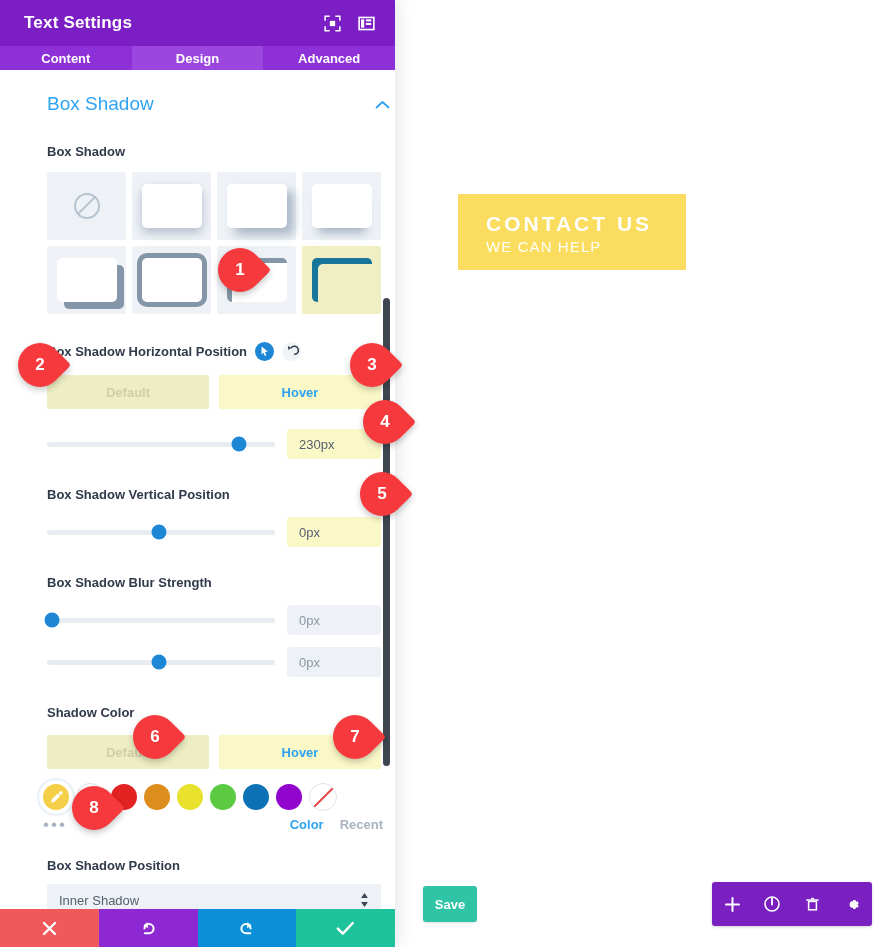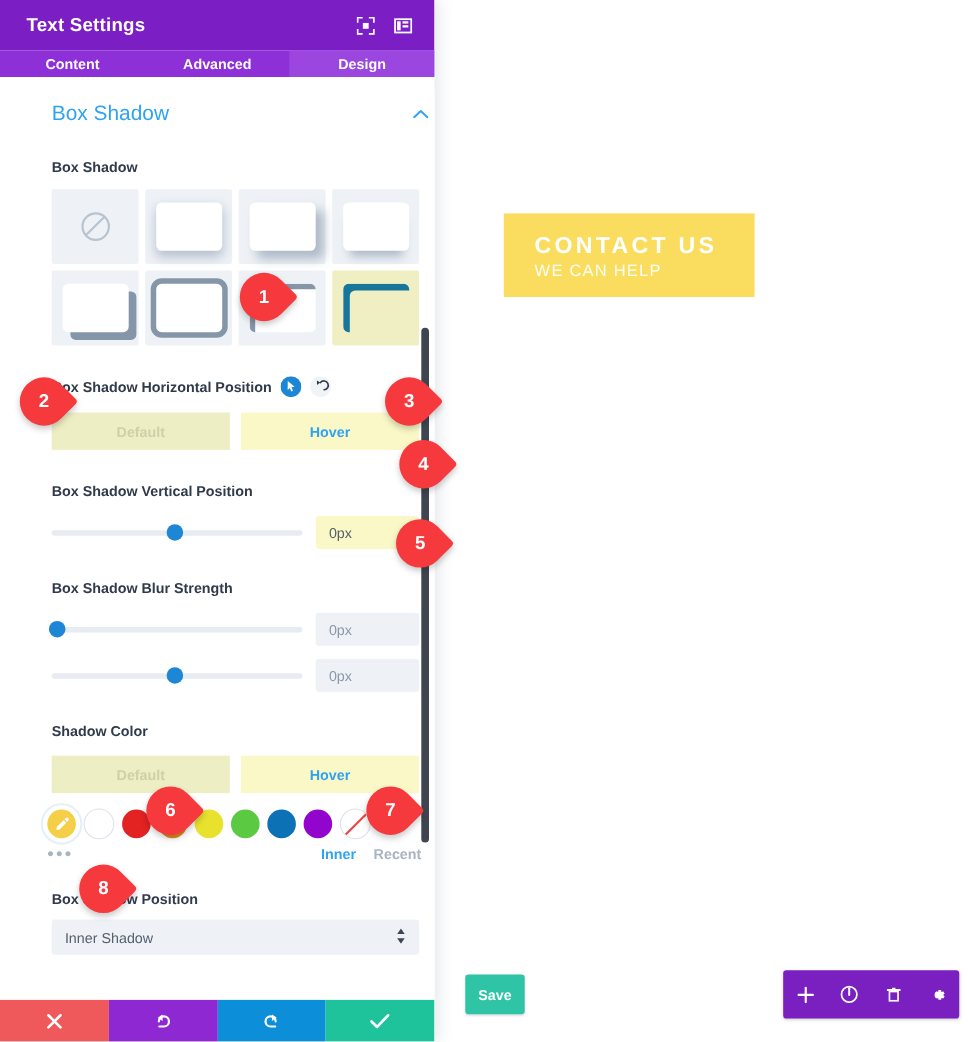--- a/index.html
+++ b/index.html
@@ -273,22 +273,22 @@
         <rect x="1.2" y="2.6" width="15.6" height="12.8" fill="none" stroke="#fff" stroke-width="1.7"></rect>
         <rect x="3.2" y="4.6" width="3.4" height="8.8" fill="#fff"></rect>
         <rect x="8.4" y="4.6" width="5.6" height="2.2" fill="#fff"></rect>
         <rect x="8.4" y="8.4" width="5.6" height="2.2" fill="#fff"></rect>
       </svg>
     </div>
   </div>
 
   <div id="panel-tabs">
     <div class="tab">Content</div>
+    <div class="tab active">Design</div>
     <div class="tab">Advanced</div>
-    <div class="tab active">Design</div>
   </div>
 
   <div id="panel-body">
 
     <div id="section-head">
       <div id="section-title">Box Shadow</div>
       <div id="section-chevron">
         <svg width="15" height="10" viewBox="0 0 15 10">
             <path d="M1.5 7.5L7.5 2l6 5.5" fill="none" stroke="#2ea3f2" stroke-width="1.8" stroke-linecap="round" stroke-linejoin="round"></path>
           </svg>
@@ -342,20 +342,26 @@
         </span>
       </div>
     </div>
 
     <div class="dh-row">
       <div class="dh-btn dh-default">Default</div>
       <div class="dh-gap"></div>
       <div class="dh-btn dh-hover">Hover</div>
     </div>
 
+    <div class="slider-row" style="margin-top:22px;">
+      <div class="track">
+        <div class="knob" style="left:84%;"></div>
+      </div>
+      <div class="numbox hl">230px</div>
+    </div>
 
     <div class="fieldlabel mt" style="margin-top:30px;">Box Shadow Vertical Position</div>
     <div class="slider-row">
       <div class="track">
         <div class="knob" style="left:49%;"></div>
       </div>
       <div class="numbox hl">0px</div>
     </div>
 
     <div class="fieldlabel" style="margin-top:30px;">Box Shadow Blur Strength</div>
@@ -391,21 +397,21 @@
       <div class="sw" style="background:#dd8d1c;"></div>
       <div class="sw" style="background:#e8e22f;"></div>
       <div class="sw" style="background:#5cc943;"></div>
       <div class="sw" style="background:#0c72b5;"></div>
       <div class="sw" style="background:#9205cd;"></div>
       <div class="sw none"></div>
     </div>
 
     <div id="swatch-meta">
       <div id="more-dots">•••</div>
-      <div class="meta-link meta-saved">Inner</div>
+      <div class="meta-link meta-saved">Color</div>
       <div class="meta-link meta-recent">Recent</div>
     </div>
 
     <div class="fieldlabel" style="margin-top:26px;">Box Shadow Position</div>
     <div id="select-wrap">
       <div id="select-val">Inner Shadow</div>
       <div id="select-arrows">
         <svg width="9" height="14" viewBox="0 0 9 14">
             <path d="M4.5 0l3.4 5H1.1z" fill="#3d4653"></path>
             <path d="M4.5 14l-3.4-5h6.8z" fill="#3d4653"></path>

